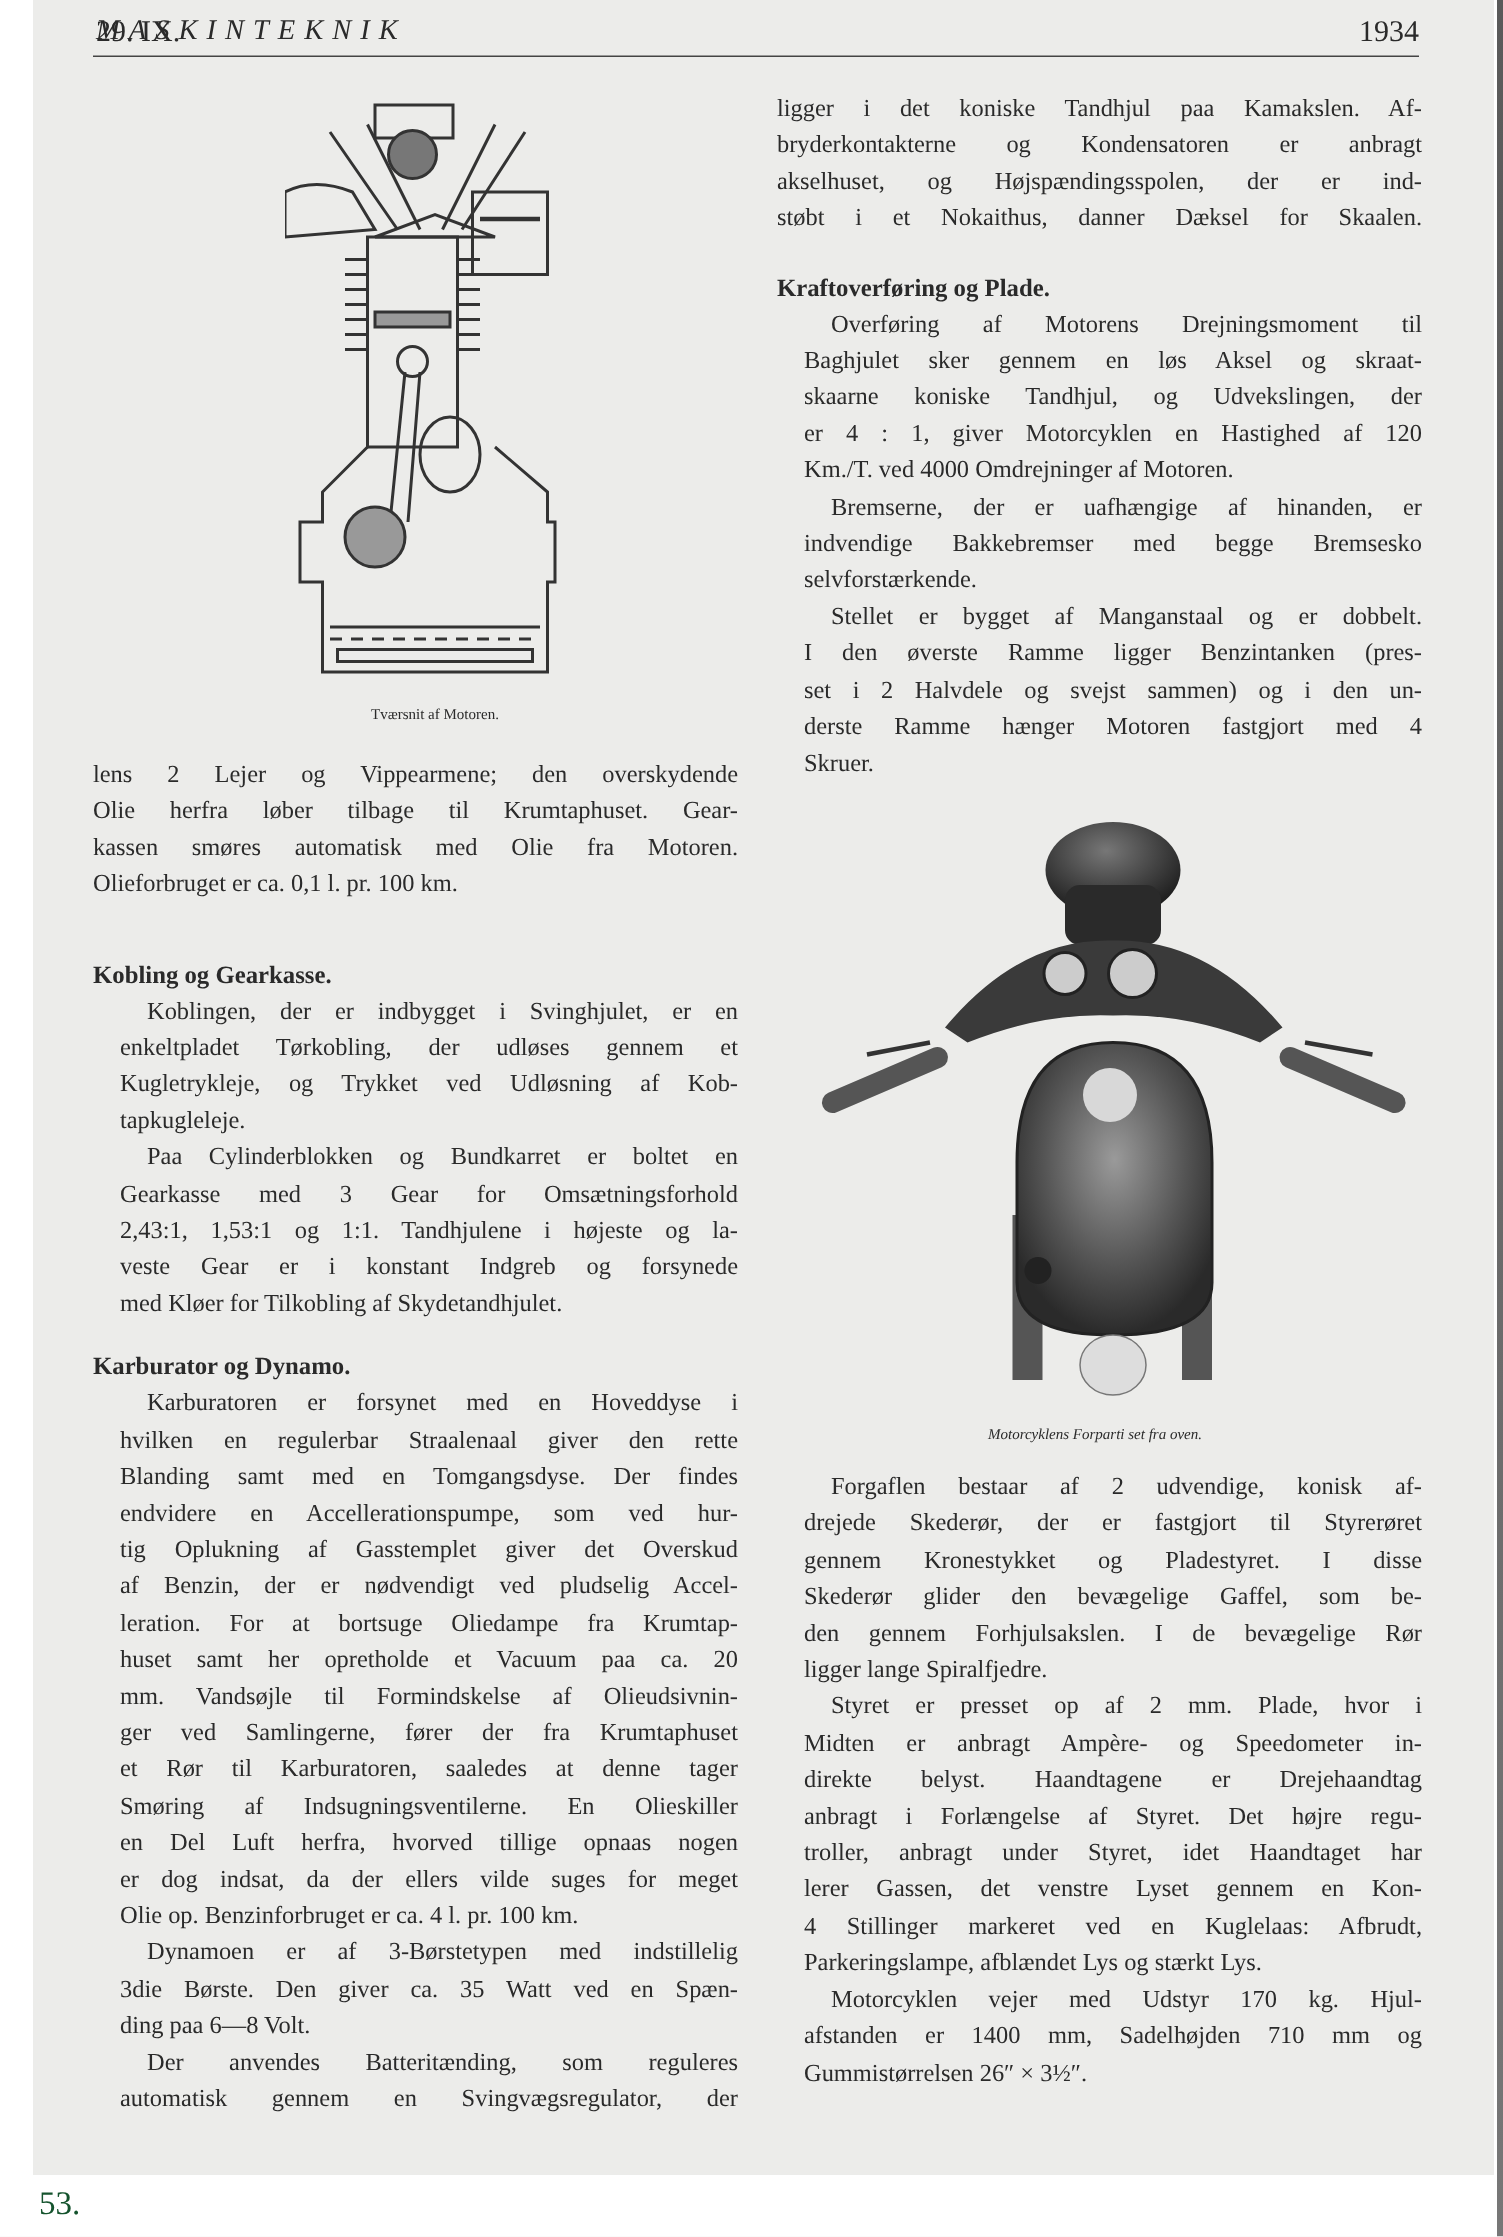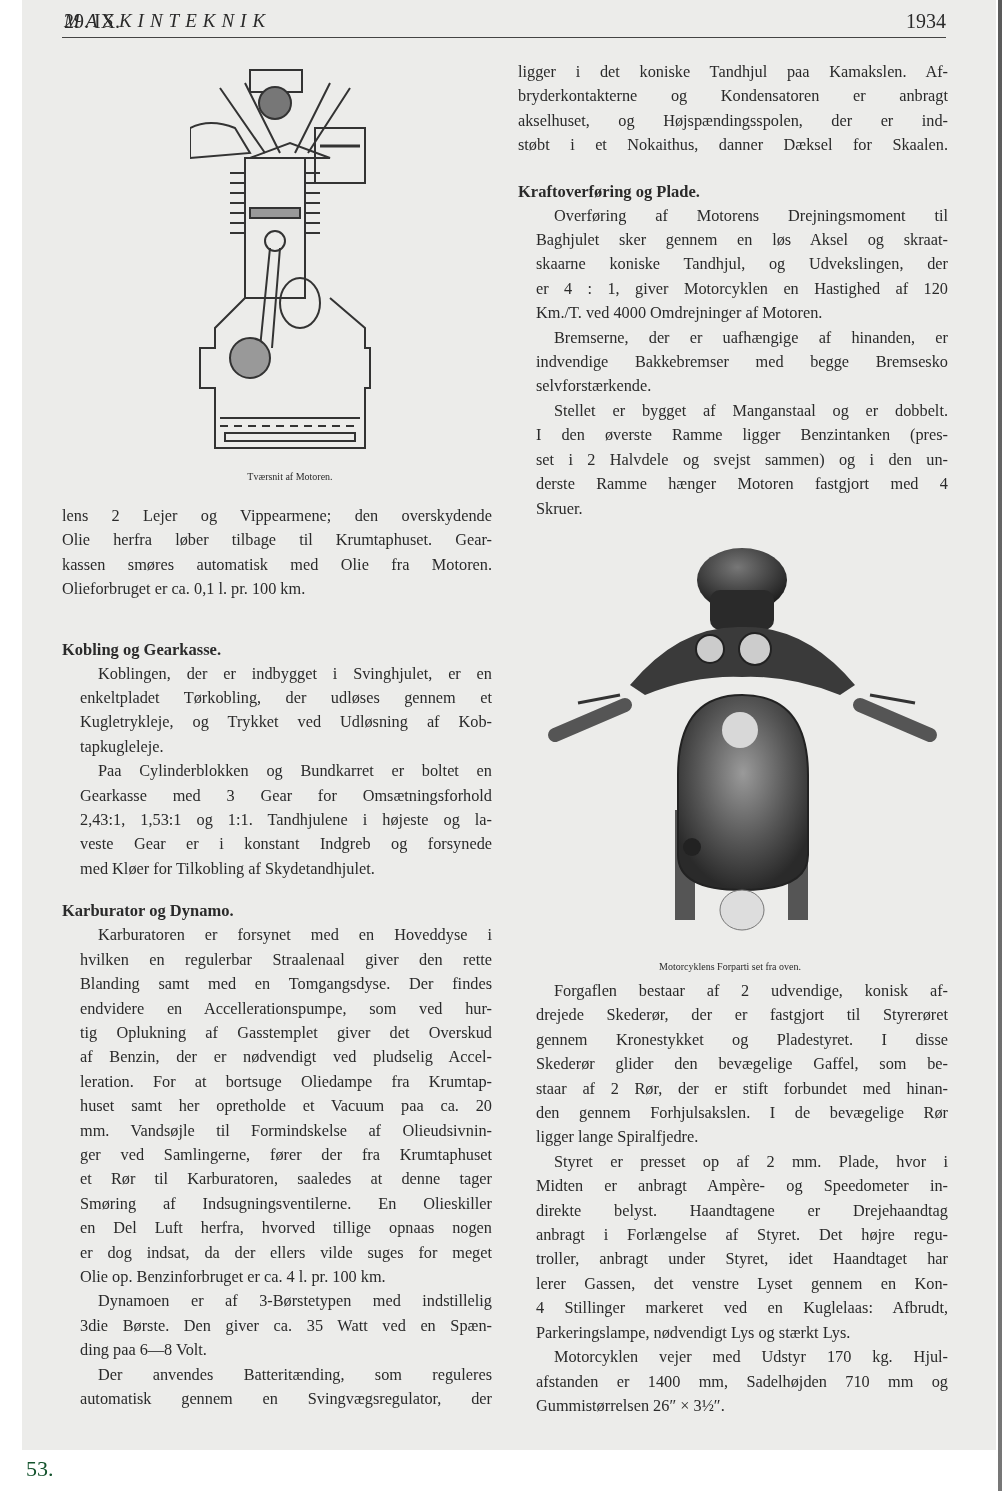--- a/index.html
+++ b/index.html
@@ -188,42 +188,41 @@
     <path d="M340 150 L385 158" stroke="#333" stroke-width="3"></path>
 
     <rect x="145" y="265" width="20" height="110" fill="#555"></rect>
     <rect x="258" y="265" width="20" height="110" fill="#555"></rect>
 
     <path d="M212 150 Q278 150 278 230 L278 310 Q278 345 212 345 Q148 345 148 310 L148 230 Q148 150 212 150 Z" fill="url(#tank)" stroke="#222" stroke-width="2"></path>
     <circle cx="210" cy="185" r="18" fill="#d8d8d8"></circle>
     <circle cx="162" cy="302" r="9" fill="#222"></circle>
     <ellipse cx="212" cy="365" rx="22" ry="20" fill="#ddd" stroke="#777"></ellipse>
   </svg>
-  <div class="caption" style="position:absolute; left:0; width:400px; top:413px;">Motorcyklens Forparti set fra oven.</div>
+  <div class="caption" style="position:absolute; left:0; width:400px; top:403px;font-style:italic;">Motorcyklens Forparti set fra oven.</div>
 </div>
 
 <div class="col col-right" style="top:979px;">
   <div class="p">
     <span class="line" style="padding-left:18px">Forgaflen bestaar af 2 udvendige, konisk af-</span>
     <span class="line">drejede Skederør, der er fastgjort til Styrerøret</span>
     <span class="line">gennem Kronestykket og Pladestyret. I disse</span>
     <span class="line">Skederør glider den bevægelige Gaffel, som be-</span>
-    <span class="line">staar af 2 Rør, der er stift forbundet med hinan-</span>
     <span class="line">den gennem Forhjulsakslen. I de bevægelige Rør</span>
     <span class="line last">ligger lange Spiralfjedre.</span>
   </div>
   <div class="p">
     <span class="line" style="padding-left:18px">Styret er presset op af 2 mm. Plade, hvor i</span>
     <span class="line">Midten er anbragt Ampère- og Speedometer in-</span>
     <span class="line">direkte belyst. Haandtagene er Drejehaandtag</span>
     <span class="line">anbragt i Forlængelse af Styret. Det højre regu-</span>
     <span class="line">troller, anbragt under Styret, idet Haandtaget har</span>
     <span class="line">lerer Gassen, det venstre Lyset gennem en Kon-</span>
     <span class="line">4 Stillinger markeret ved en Kuglelaas: Afbrudt,</span>
-    <span class="line last">Parkeringslampe, nødvendigt Lys og stærkt Lys.</span>
+    <span class="line last">Parkeringslampe, afblændet Lys og stærkt Lys.</span>
   </div>
   <div class="p">
     <span class="line" style="padding-left:18px">Motorcyklen vejer med Udstyr 170 kg. Hjul-</span>
     <span class="line">afstanden er 1400 mm, Sadelhøjden 710 mm og</span>
     <span class="line last">Gummistørrelsen 26″ × 3½″.</span>
   </div>
 </div>
 
 <div class="pagenum">53.</div>
 

